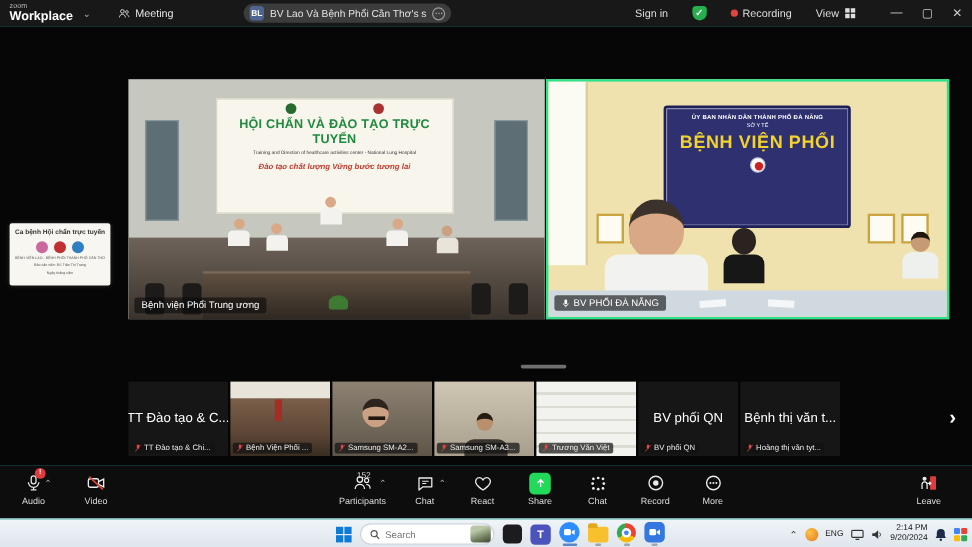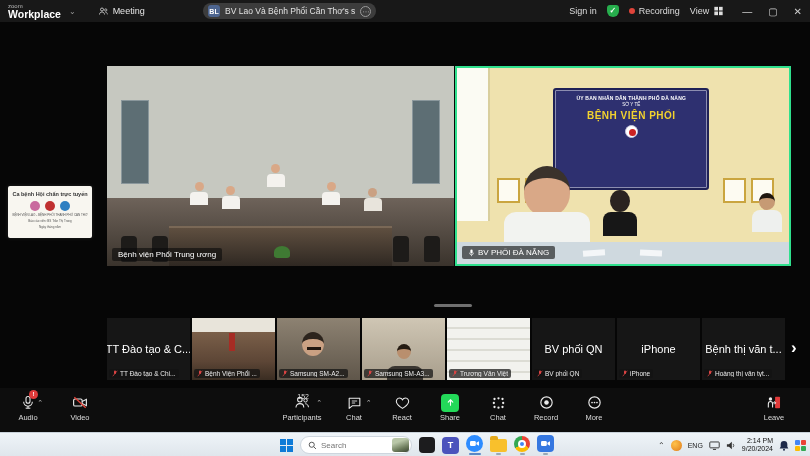--- a/index.html
+++ b/index.html
@@ -14,21 +14,21 @@
   .app-name { font-size:10.5px; font-weight:bold; color:#fff; }
   .chev { color:#999; font-size:8px; padding:0 6px; }
   .meeting-tab { display:flex; align-items:center; gap:4px; margin-left:16px; color:#e5e5e5; }
   .center-tab { position:absolute; left:203px; top:3px; height:16px; border-radius:8px;
     background:#3c3c3c; display:flex; align-items:center; gap:5px; padding:0 5px; }
   .bl-badge { width:12px; height:12px; border-radius:3px; background:#4d6590; color:#fff;
     font-size:7px; font-weight:bold; display:flex; align-items:center; justify-content:center; }
   .tab-title { font-size:8.5px; color:#e2e2e2; white-space:nowrap; }
   .ellipsis-circ { width:11px; height:11px; border:1px solid #9a9a9a; border-radius:50%;
     color:#ccc; font-size:7px; line-height:9px; text-align:center; }
-  .tb-right { margin-left:auto; display:flex; align-items:center; gap:10px; padding-right:8px; }
+  .tb-right { margin-left:auto; display:flex; align-items:center; gap:20px; padding-right:8px; }
   .shield { width:12px; height:12px; background:#27ae4d; border-radius:3px 3px 6px 6px;
     color:#fff; font-size:8px; line-height:12px; text-align:center; font-weight:bold; }
   .rec { display:flex; align-items:center; gap:4px; }
   .rec-dot { width:6px; height:6px; border-radius:50%; background:#e0443a; }
   .win-controls { display:flex; gap:16px; font-size:10px; color:#ccc; margin-left:8px; }
   .win-controls span { cursor:default; }
 
   
   .stage { position:absolute; top:22px; left:0; right:0; height:366px; background:#060606; }
 
@@ -56,21 +56,21 @@
   .plant { position:absolute; left:48%; bottom:4%; width:16px; height:12px; background:#3f7a33; border-radius:50% 50% 20% 20%; }
 
   
   .rv-windowstrip { position:absolute; left:0; top:0; width:10%; height:78%; background:#fbfbf3;
     border-right:2px solid #d9cf9e; }
   .rv-sign { position:absolute; left:29%; top:10%; width:47%; height:52%; background:#2e3070;
     border:2px solid #1f2156; border-radius:3px; box-shadow:inset 0 0 0 1px rgba(255,255,255,.45);
     text-align:center; padding-top:5px; }
   .rv-l1 { font-size:5px; font-weight:bold; color:#fff; letter-spacing:.2px; }
   .rv-l2 { font-size:4.5px; color:#fff; margin-top:1px; }
-  .rv-title { font-size:10px; font-weight:bold; color:#f2d22e; margin-top:3px; letter-spacing:.5px; }
+  .rv-title { font-size:15px; font-weight:bold; color:#f2d22e; margin-top:3px; letter-spacing:.5px; }
   .rv-logo { width:13px; height:13px; border-radius:50%; background:#fff; margin:4px auto 0;
     border:1px solid #c5c5dd; position:relative; }
   .rv-logo::after { content:""; position:absolute; left:3px; top:3px; width:7px; height:7px;
     border-radius:50%; background:#c22; }
   .frame { position:absolute; top:56%; height:13%; width:7%; background:#fdfbf2; border:2px solid #caa53f; }
   .rv-table { position:absolute; left:0; right:0; bottom:0; height:11%; background:#cfd9df; }
   .paper { position:absolute; bottom:4%; width:22px; height:6px; background:#f4f6f8; transform:rotate(-4deg); }
 
   .name-tag { position:absolute; left:5px; bottom:5px; background:rgba(10,10,10,.6); color:#fff;
     font-size:8px; padding:2px 6px; display:flex; align-items:center; gap:3px; border-radius:2px; white-space:nowrap; }
@@ -203,20 +203,29 @@
         <span>✕</span>
       </div>
     </div>
   </div>
 
   <div class="stage">
 
     <div class="video video-left">
       <div class="lv-window" style="left:4%;"></div>
       <div class="lv-window" style="right:4%;"></div>
+      <div class="lv-banner">
+        <div class="lv-logos">
+          <span class="lv-logo" style="background:#256b2f;"></span>
+          <span class="lv-logo" style="background:#a83232;"></span>
+        </div>
+        <div class="lv-title">HỘI CHẨN VÀ ĐÀO TẠO TRỰC TUYẾN</div>
+        <div class="lv-sub">Training and Direction of healthcare activities center - National Lung Hospital</div>
+        <div class="lv-tag">Đào tạo chất lượng   Vững bước tương lai</div>
+      </div>
       <div class="lv-floor"></div>
       <div class="lv-table"></div>
       <div class="person" style="left:46%; top:49%;">
         <div class="head"></div>
           <div class="coat"></div>
       </div>
       <div class="person" style="left:24%; top:58%;">
         <div class="head"></div>
           <div class="coat"></div>
       </div>
@@ -355,30 +364,20 @@
         <div class="tile-center">BV phối QN</div>
         <div class="tile-label">
           <svg width="6" height="7" viewBox="0 0 12 14">
             <rect x="4" y="1" width="4" height="7" rx="2" fill="#e04545"></rect>
             <line x1="1.5" y1="12.5" x2="10.5" y2="1.5" stroke="#e04545" stroke-width="1.4"></line>
           </svg>
           <span>BV phối QN</span>
         </div>
       </div>
 
-      <div class="tile">
-        <div class="tile-center">iPhone</div>
-        <div class="tile-label">
-          <svg width="6" height="7" viewBox="0 0 12 14">
-            <rect x="4" y="1" width="4" height="7" rx="2" fill="#e04545"></rect>
-            <line x1="1.5" y1="12.5" x2="10.5" y2="1.5" stroke="#e04545" stroke-width="1.4"></line>
-          </svg>
-          <span>iPhone</span>
-        </div>
-      </div>
 
       <div class="tile">
         <div class="tile-center">Bệnh thị văn t...</div>
         <div class="tile-label">
           <svg width="6" height="7" viewBox="0 0 12 14">
             <rect x="4" y="1" width="4" height="7" rx="2" fill="#e04545"></rect>
             <line x1="1.5" y1="12.5" x2="10.5" y2="1.5" stroke="#e04545" stroke-width="1.4"></line>
           </svg>
           <span>Hoàng thị văn tyt...</span>
         </div>

